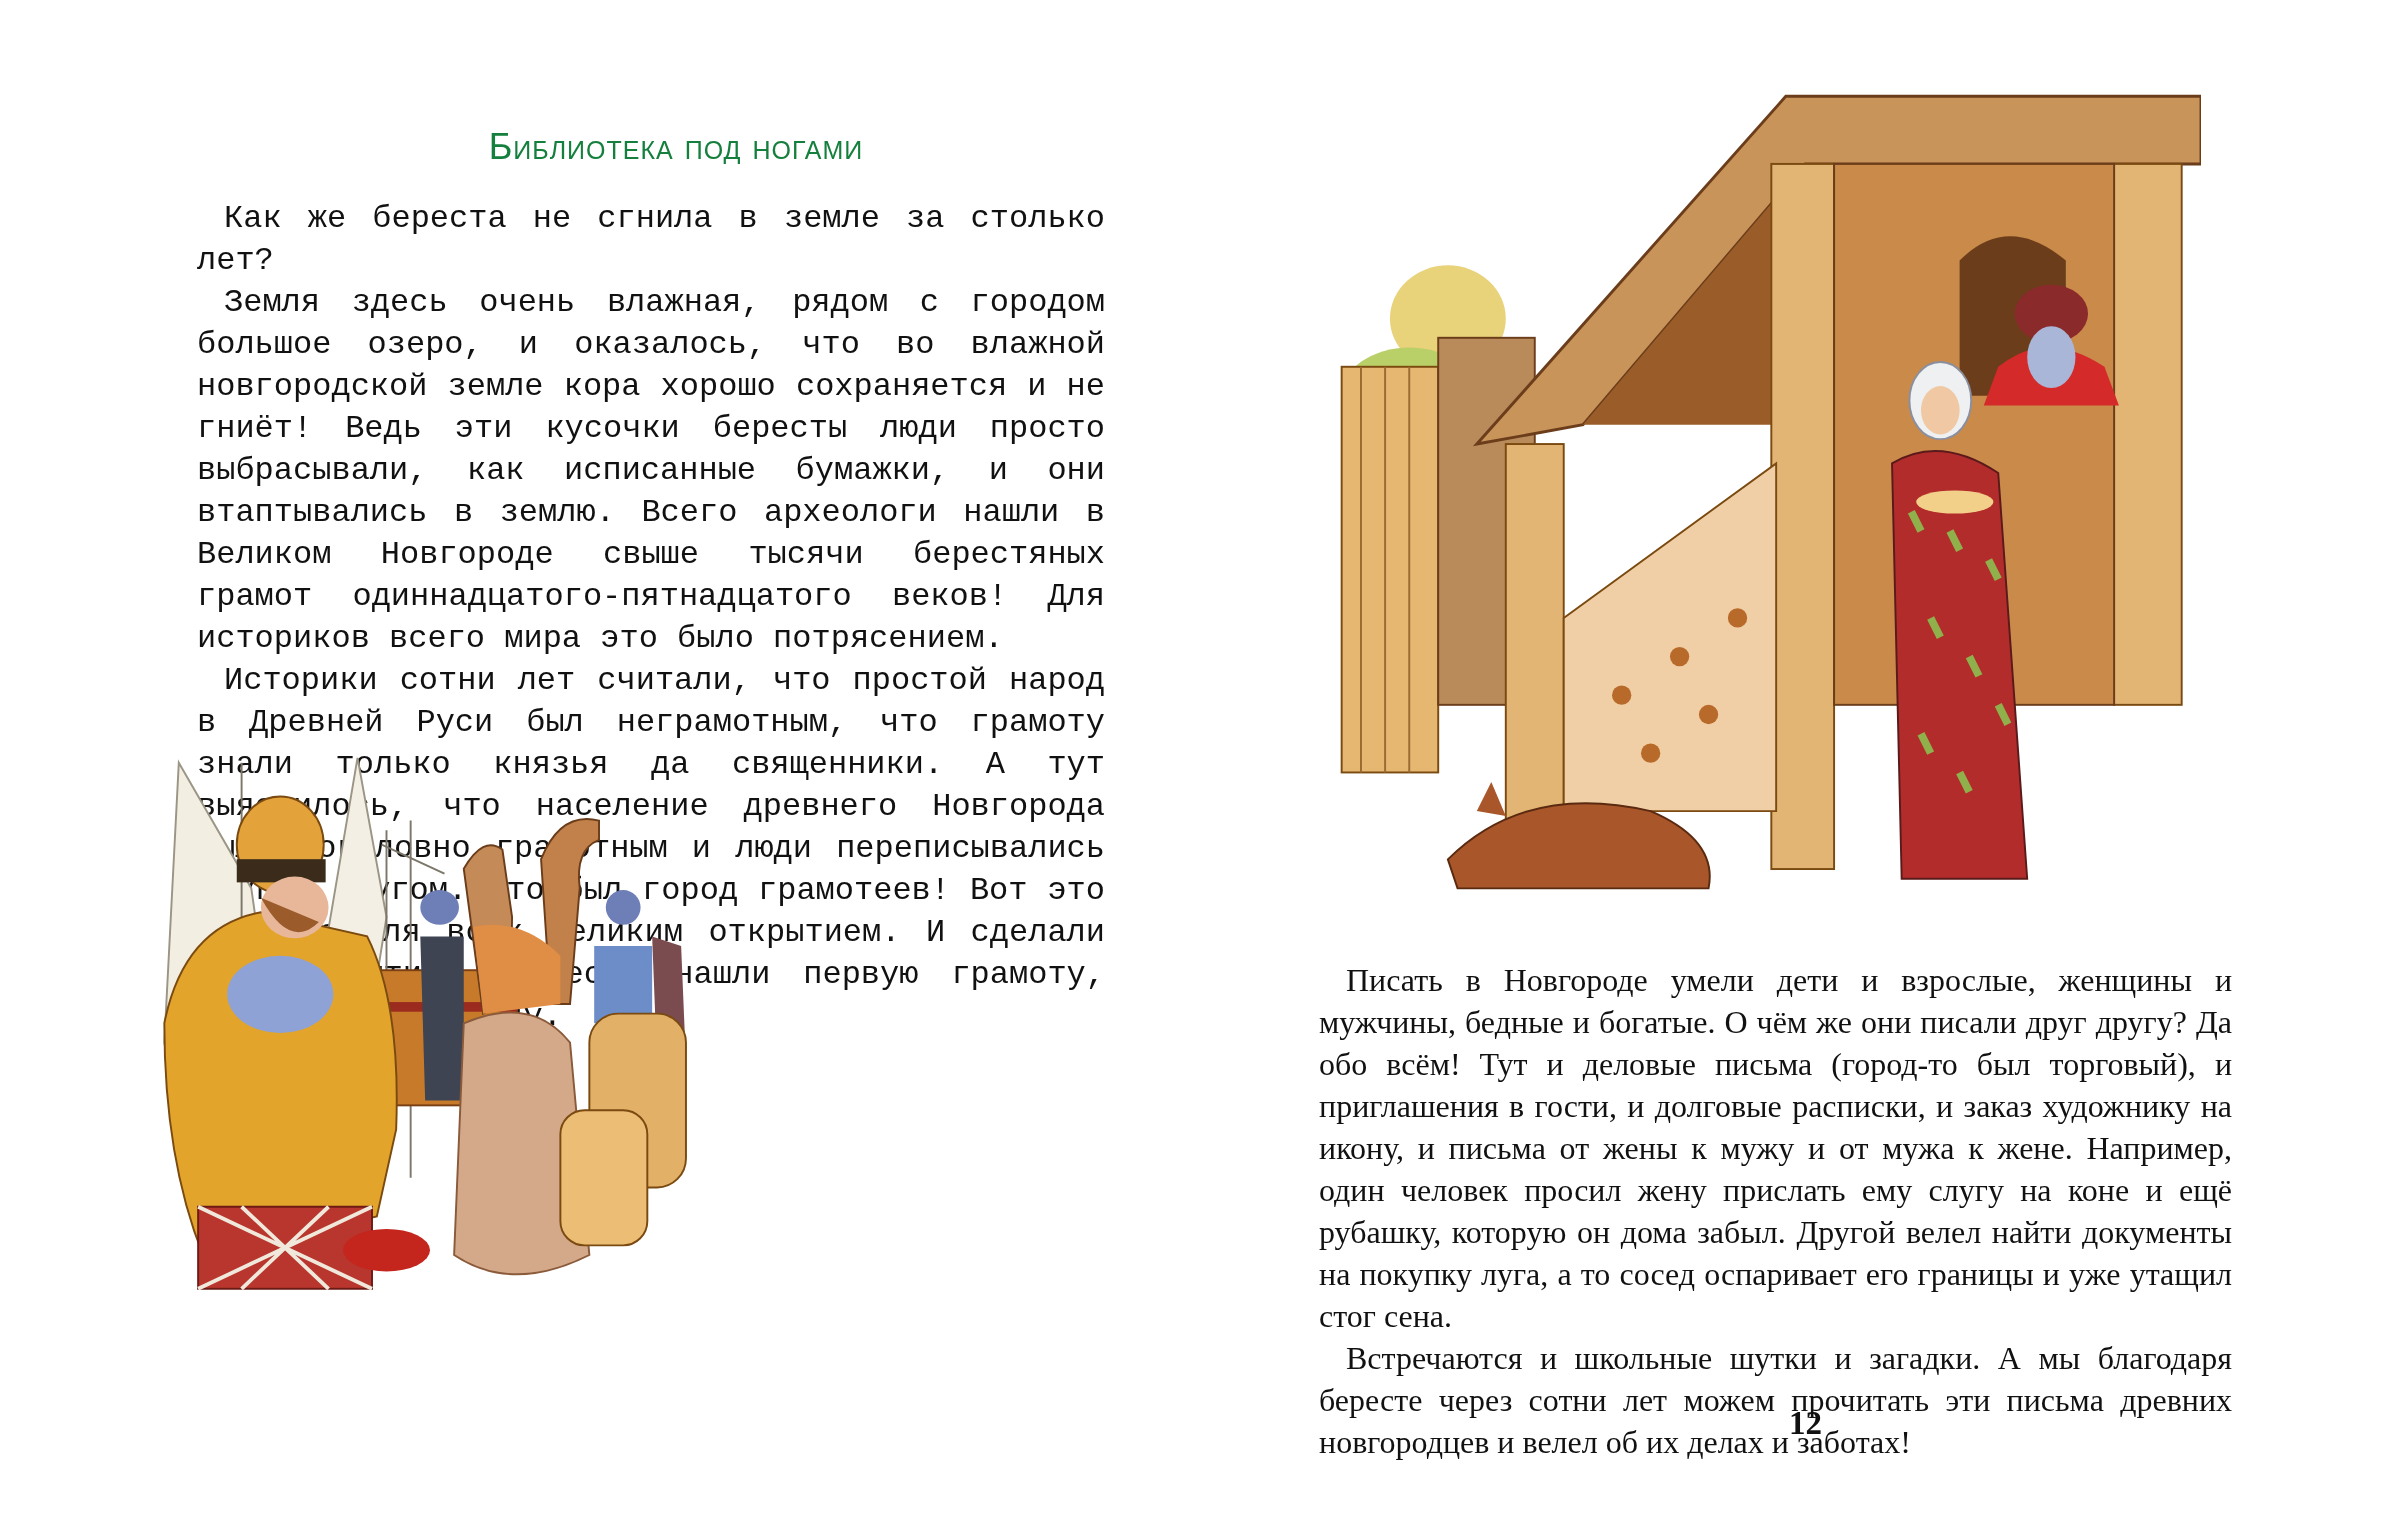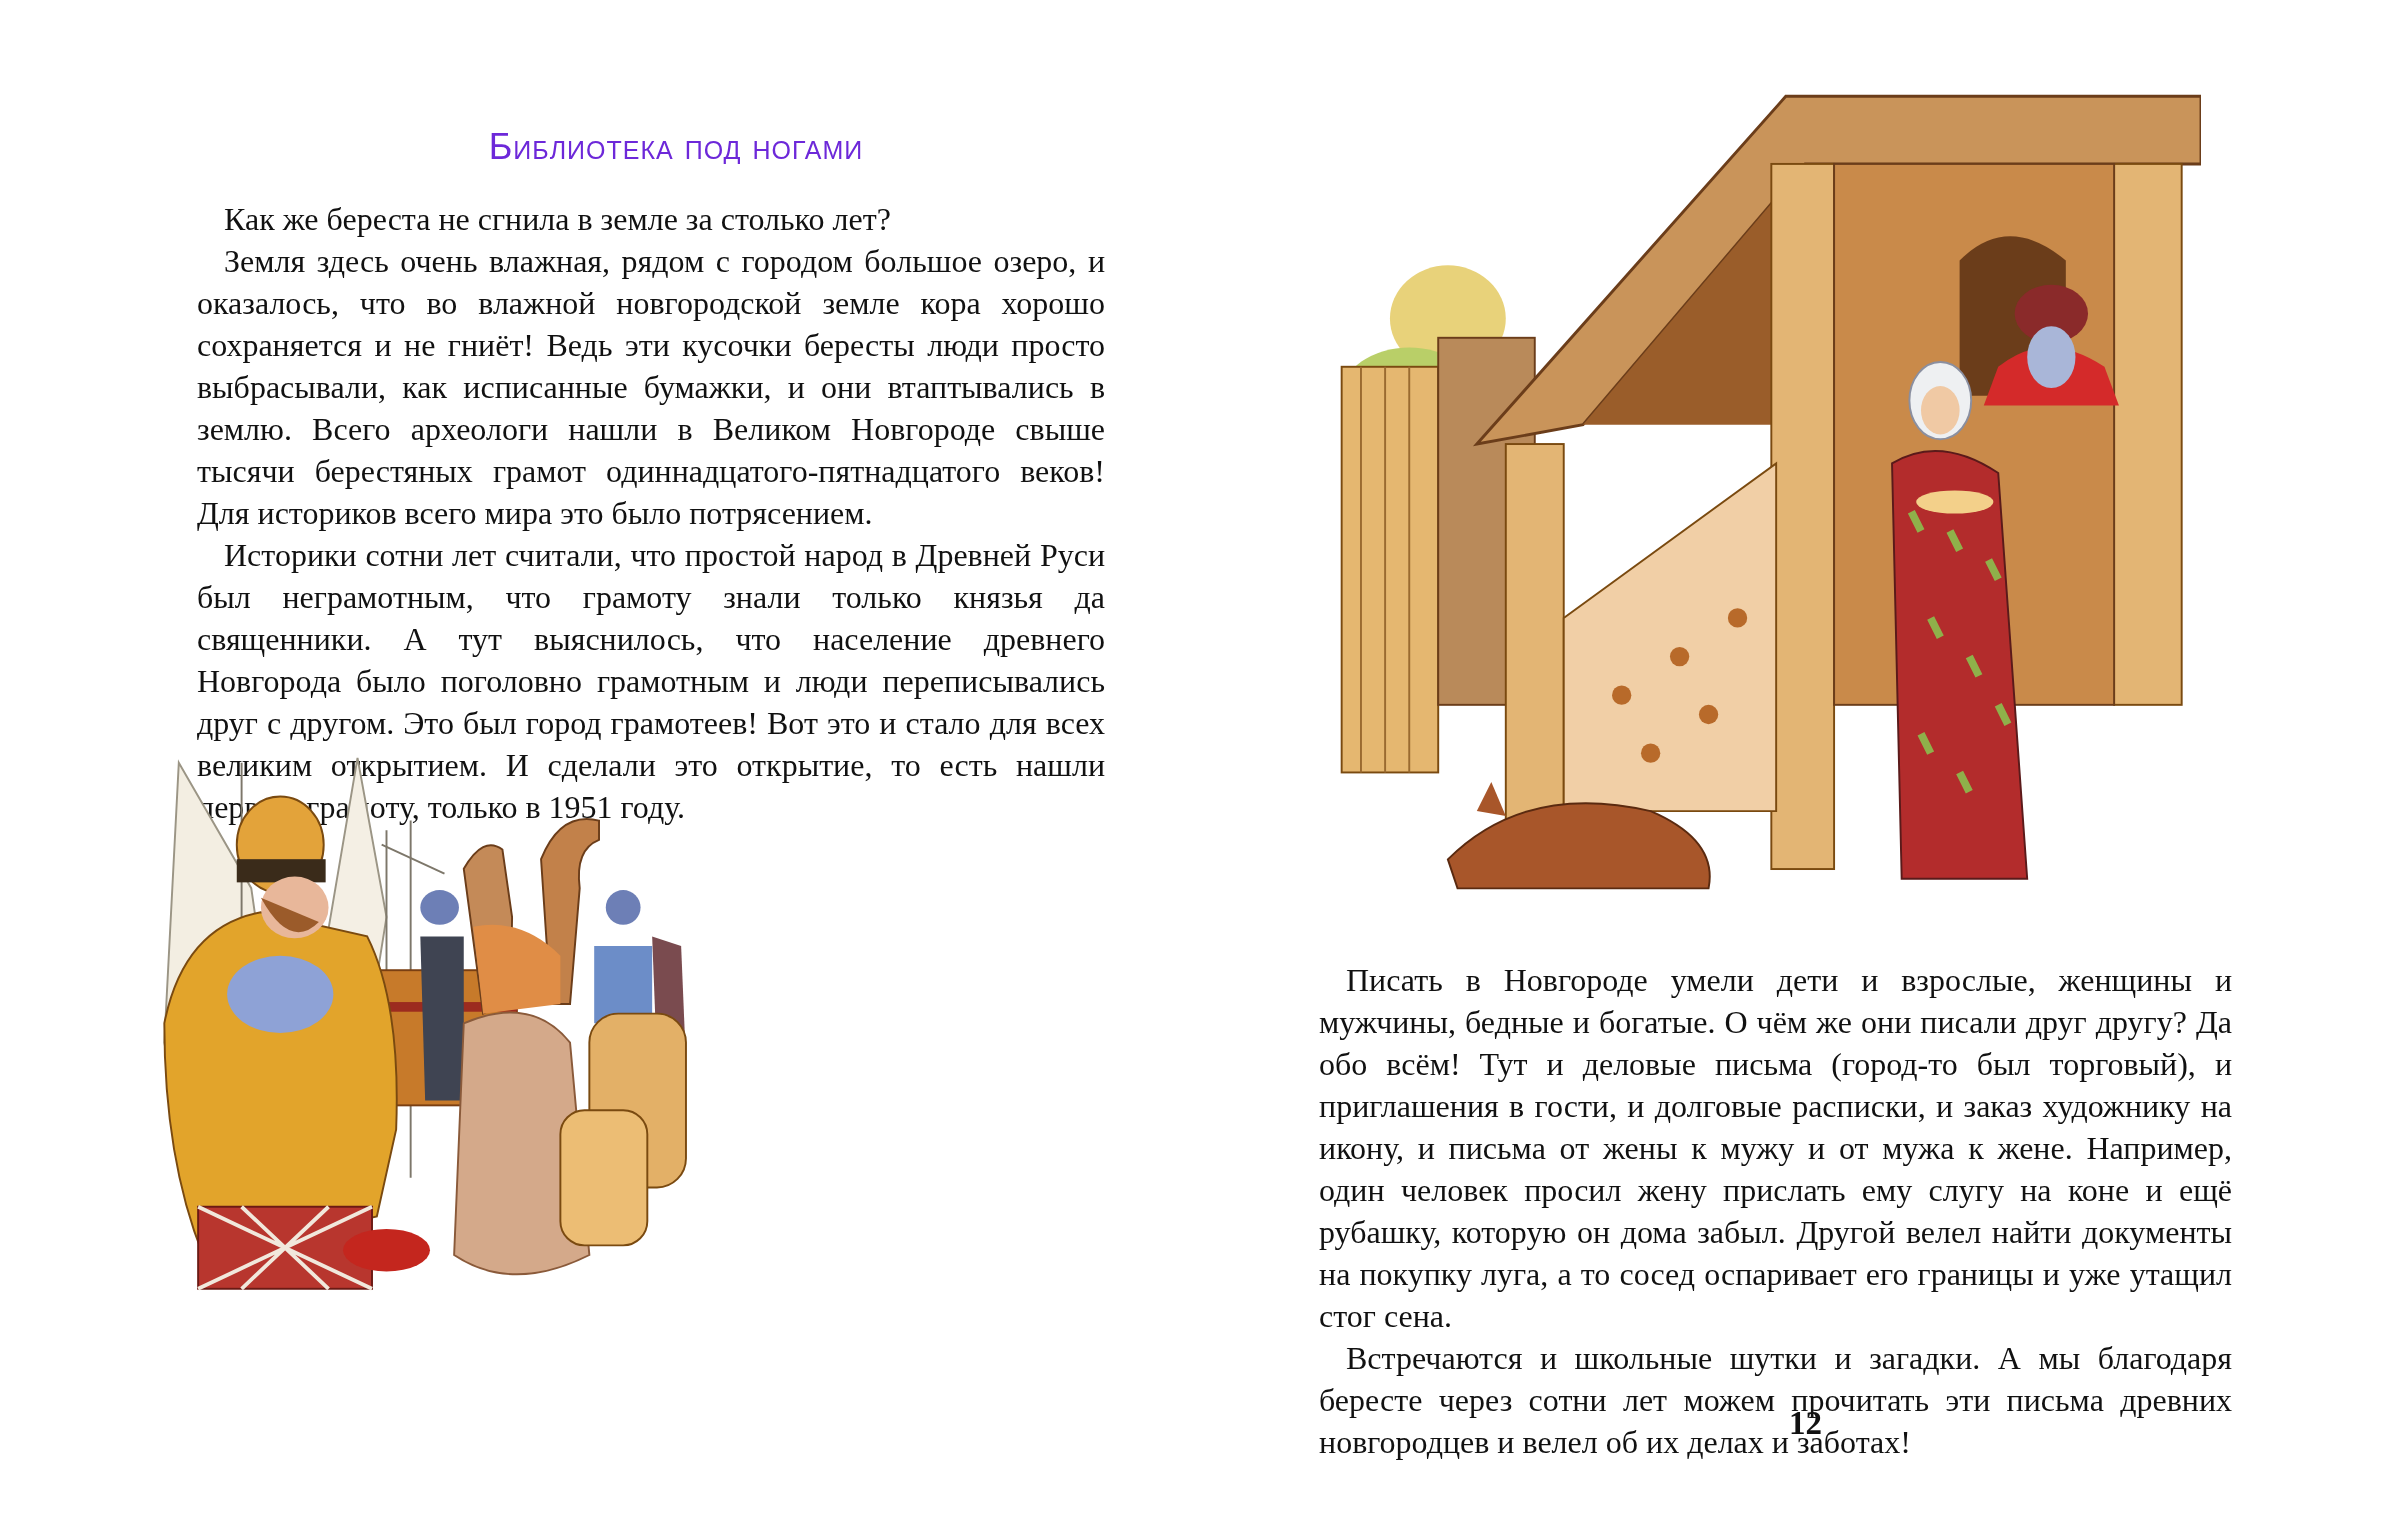--- a/index.html
+++ b/index.html
@@ -3,26 +3,26 @@
 <meta charset="utf-8">
 <style>
   html, body { margin:0; padding:0; background:#ffffff; }
   body { width:2394px; height:1539px; position:relative; overflow:hidden; font-family:"DejaVu Serif", serif; color:#111; }
   .page { position:absolute; top:0; height:1539px; }
   .page.left { left:0; width:1197px; }
   .page.right { left:1197px; width:1197px; }
 
   .title { position:absolute; left:193px; width:966px; top:126px; text-align:center;
            font-family:"Liberation Sans", sans-serif; font-size:36px; letter-spacing:1px;
-           color:#6d28d9; font-variant:small-caps; }
+           color:#15803d; font-variant:small-caps; }
 
   .textblock { position:absolute; font-family:"Liberation Serif", serif; font-size:32px;
                line-height:42px; text-align:justify; color:#111; }
   .textblock p { margin:0; text-indent:27px; hyphens:manual; }
-  .left .textblock { left:197px; top:198px; width:908px; }
+  .left .textblock { left:197px; top:198px; width:908px;font-family:Liberation Mono, monospace; }
   .right .textblock { left:122px; top:959px; width:913px; }
 
   .pagenum { position:absolute; left:570px; top:1405px; width:77px; text-align:center;
              font-family:"Liberation Serif", serif; font-size:33px; font-weight:bold; color:#111; }
 
   .illus { position:absolute; overflow:hidden; }
   .illus svg { width:100%; height:100%; display:block; }
   .illus-market { left:145px; top:753px; width:966px; height:753px; }
   .illus-porch { left:135px; top:77px; width:869px; height:850px; }
 </style>

